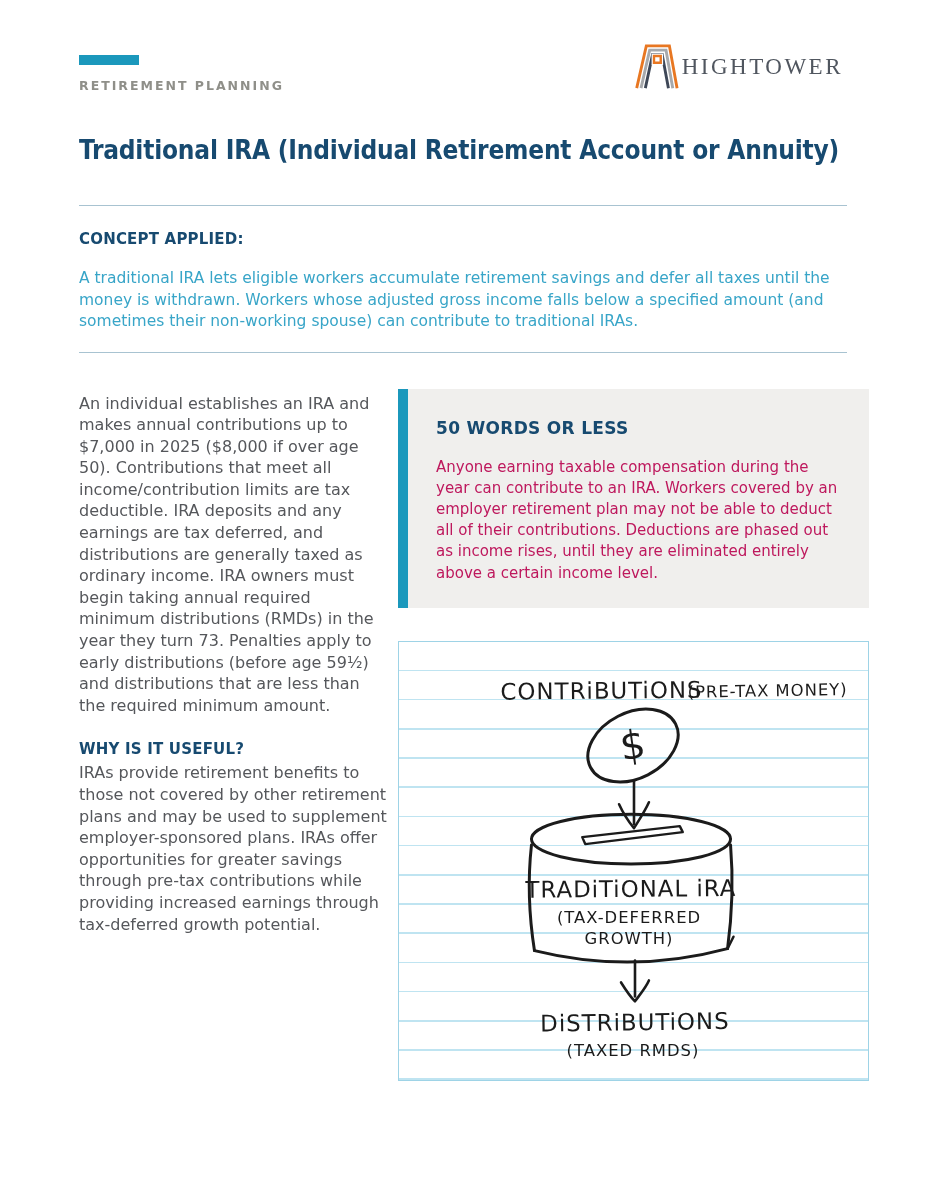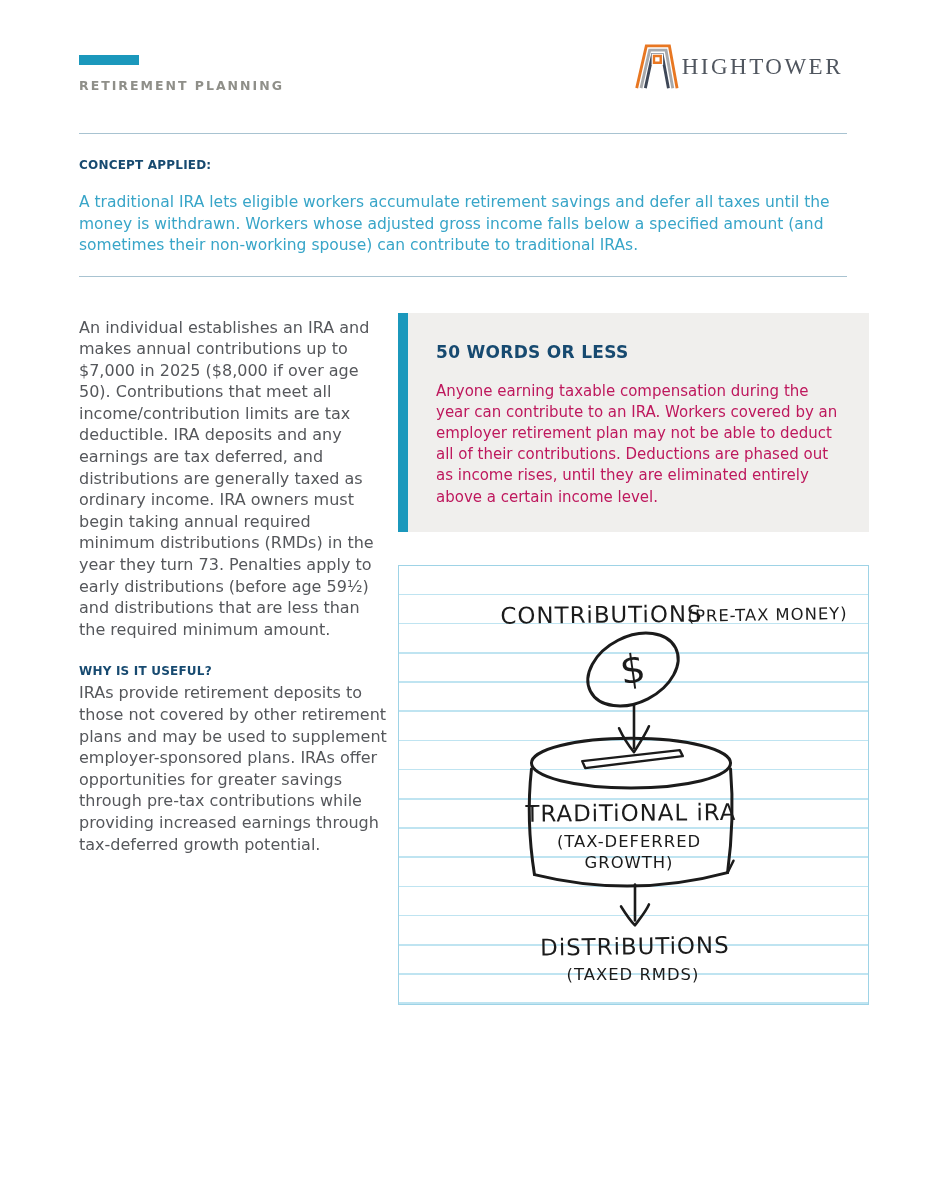--- a/index.html
+++ b/index.html
@@ -34,21 +34,21 @@
   .page-title {
     margin-top:42px;
     font-size:26px; font-weight:700; color:#174a70;
     font-stretch:condensed; letter-spacing:-0.2px;
   }
   .rule { border:none; border-top:1px solid #a8c3d1; margin-top:40px; }
 
   
   .concept { margin-top:24px; }
   .section-heading {
-    font-size:12px; font-weight:700; color:#174a70; letter-spacing:0.2px;
+    font-size:15px; font-weight:700; color:#174a70; letter-spacing:0.2px;
   }
   .concept-body {
     margin-top:20px;
     font-size:15.5px; line-height:21.5px; color:#38a5c8;
   }
   .rule2 { border:none; border-top:1px solid #a8c3d1; margin-top:19px; }
 
   
   .columns { display:flex; margin-top:36px; }
   .left-col { width:312px; flex:0 0 312px; }
@@ -101,34 +101,35 @@
           <path d="M10 48 L20 4 L44 4 L52 48" stroke="#e87722" stroke-width="3" fill="none"></path>
           <path d="M14.5 48 L23.5 8.5 L40.5 8.5 L47.5 48" stroke="#a7a9ac" stroke-width="3" fill="none"></path>
           <path d="M19 48 L26.5 13 L36.5 13 L43 48" stroke="#3e4757" stroke-width="3" fill="none"></path>
           <path d="M26.5 13 L36.5 13 L36.5 23 L26.5 23 Z" stroke="#ffffff" stroke-width="2" fill="#ffffff"></path>
           <path d="M28 14.5 L35 14.5 L35 21.5 L28 21.5 Z" stroke="#e87722" stroke-width="2.5" fill="none"></path>
         </svg>
         <div class="logo-name">HIGHTOWER</div>
       </div>
     </div>
 
+    <h1 class="page-title">Traditional IRA (Individual Retirement Account or Annuity)</h1>
     <hr class="rule">
 
     <div class="concept">
       <div class="section-heading">CONCEPT APPLIED:</div>
       <div class="concept-body">A traditional IRA lets eligible workers accumulate retirement savings and defer all taxes until the money is withdrawn. Workers whose adjusted gross income falls below a specified amount (and sometimes their non-working spouse) can contribute to traditional IRAs.</div>
     </div>
     <hr class="rule2">
 
     <div class="columns">
 
       <div class="left-col">
         <p>An individual establishes an IRA and makes annual contributions up to $7,000 in 2025 ($8,000 if over age 50). Contributions that meet all income/contribution limits are tax deductible. IRA deposits and any earnings are tax deferred, and distributions are generally taxed as ordinary income. IRA owners must begin taking annual required minimum distributions (RMDs) in the year they turn 73. Penalties apply to early distributions (before age 59½) and distributions that are less than the required minimum amount.</p>
         <div class="section-heading why-heading">WHY IS IT USEFUL?</div>
-        <p>IRAs provide retirement deposits to those not covered by other retirement plans and may be used to supplement employer-sponsored plans. IRAs offer opportunities for greater savings through pre-tax contributions while providing increased earnings through tax-deferred growth potential.</p>
+        <p>IRAs provide retirement benefits to those not covered by other retirement plans and may be used to supplement employer-sponsored plans. IRAs offer opportunities for greater savings through pre-tax contributions while providing increased earnings through tax-deferred growth potential.</p>
       </div>
 
       <div class="right-col">
 
         <div class="callout">
           <div class="callout-accent"></div>
           <div class="callout-inner">
             <div class="callout-title">50 WORDS OR LESS</div>
             <div class="callout-body">Anyone earning taxable compensation during the year can contribute to an IRA. Workers covered by an employer retirement plan may not be able to deduct all of their contributions. Deductions are phased out as income rises, until they are eliminated entirely above a certain income level.</div>
           </div>

